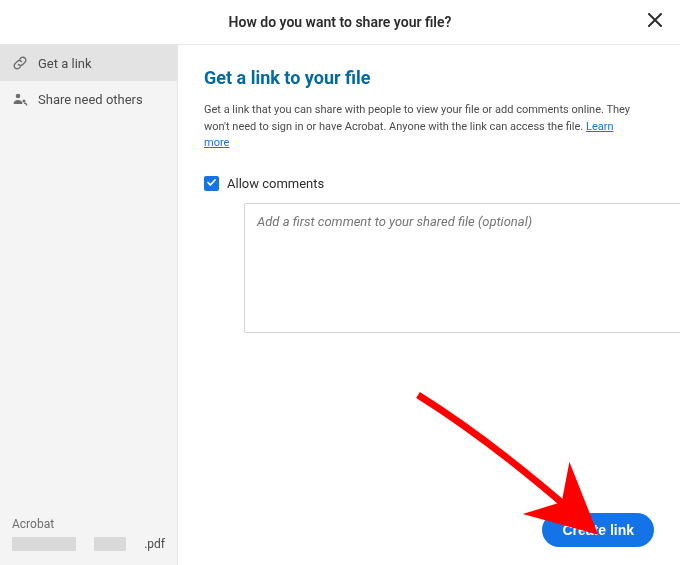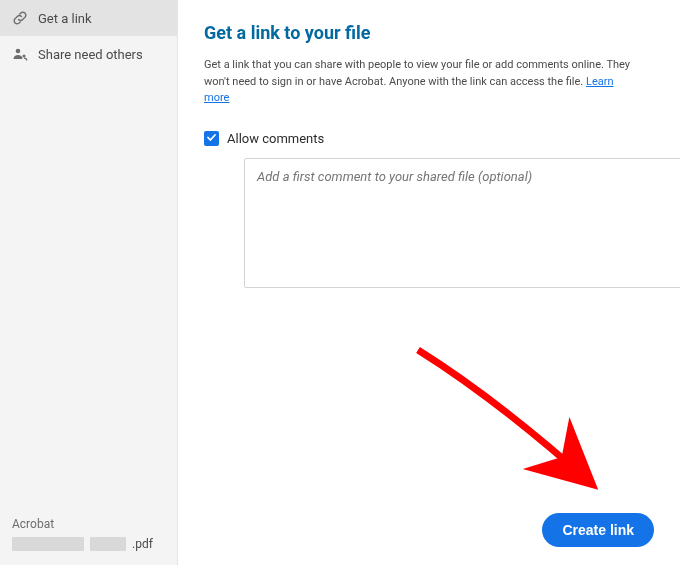--- a/index.html
+++ b/index.html
@@ -76,21 +76,21 @@
     .sidebar-spacer { flex: 1; }
     .sidebar-footer {
       padding: 10px 12px 14px 12px;
       font-size: 12px;
       color: #6e6e6e;
     }
     .sharing-label { margin-bottom: 6px; }
     .filename-row {
       display: flex;
       align-items: center;
-      gap: 6px;
+      gap: 18px;
     }
     .blur-block {
       display: inline-block;
       height: 14px;
       background: #d9d9d9;
       border-radius: 1px;
     }
     .blur-a { width: 72px; }
     .blur-b { width: 36px; }
     .ext { font-size: 12px; color: #4b4b4b; }
@@ -170,20 +170,30 @@
       position: absolute;
       pointer-events: none;
       z-index: 10;
     }
   </style>
 </head>
 <body>
 
 <div class="dialog">
 
+  <div class="header">
+    <div class="header-title">How do you want to share your file?</div>
+    <div class="close-btn">
+      <span class="icon">
+        <svg viewBox="0 0 14 14">
+            <path d="M1 1 L13 13 M13 1 L1 13" stroke="#2c2c2c" stroke-width="2" fill="none" stroke-linecap="round"></path>
+          </svg>
+      </span>
+    </div>
+  </div>
 
   <div class="body">
 
     <div class="sidebar">
       <div class="sidebar-item selected">
         <span class="icon">
           <svg viewBox="0 0 16 16" width="16" height="16">
               <path d="M6.5 9.5a3 3 0 0 0 4.24 0l2.12-2.12a3 3 0 1 0-4.24-4.24L7.8 4M9.5 6.5a3 3 0 0 0-4.24 0L3.14 8.62a3 3 0 1 0 4.24 4.24L8.2 12" fill="none" stroke="#6e6e6e" stroke-width="1.4" stroke-linecap="round"></path>
             </svg>
         </span>

